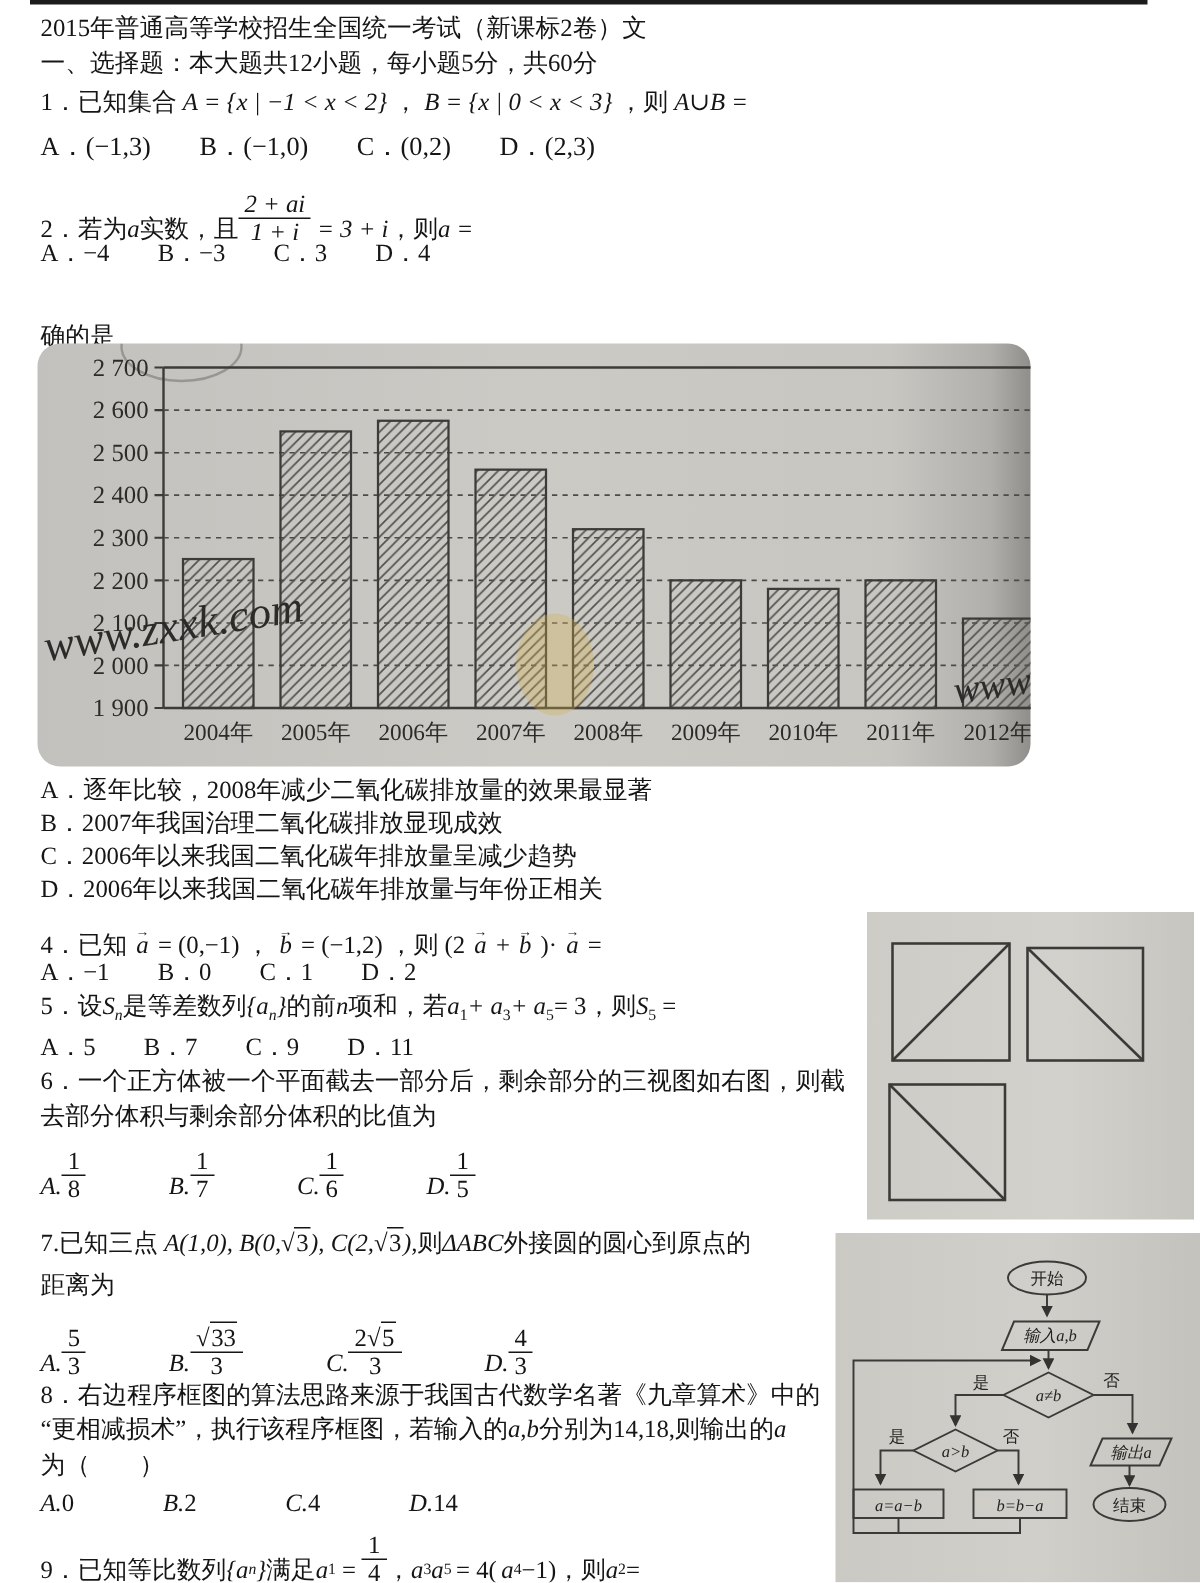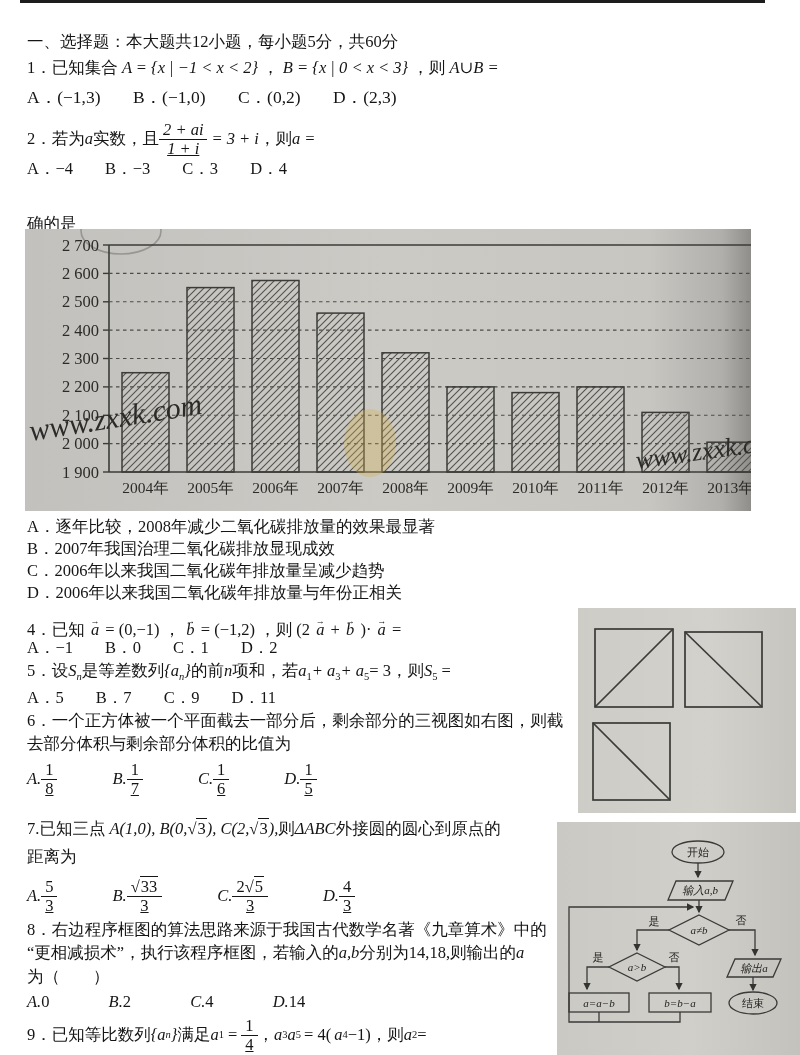--- a/index.html
+++ b/index.html
@@ -1,46 +1,47 @@
 <!DOCTYPE html>
 <html><head>
 <meta charset="utf-8">
 <style>
   html,body{margin:0;padding:0;background:#fff;}
   #page{position:relative;width:800px;height:1055px;background:#ffffff;overflow:hidden;
         font-family:"Liberation Serif","DejaVu Serif",serif;color:#151515;}
   .line{position:absolute;left:27px;font-size:16.5px;line-height:22px;white-space:nowrap;}
   .it{font-style:italic;}
-  .mline{display:flex;align-items:center;}
+  .mline{display:flex;align-items:flex-end;}
   .frac{display:inline-block;text-align:center;line-height:1.08;vertical-align:middle;}
   .frac .ft{display:block;border-bottom:1.3px solid #151515;padding:0 4px;}
-  .frac .fb{display:block;padding:0 4px;text-decoration:underline;}
+  .frac .fb{display:block;padding:0 4px;}
   .vec{position:relative;display:inline-block;font-style:italic;padding:0 2px;}
   .vec .va{position:absolute;left:50%;transform:translateX(-50%);top:-9px;font-size:9px;font-style:normal;}
   sub{font-size:10.5px;}
   .sqrt{white-space:nowrap;}
   .sqrt .rad{border-top:1.3px solid #151515;padding:0 1px;}
   .gap28{margin-right:28px;} .gap55{margin-right:55px;}
   .photo{position:absolute;overflow:hidden;}
-  #chart-photo{left:25px;top:229px;width:726px;height:282px;
-     background:linear-gradient(90deg,#c2c1bd 0%,#cbcac5 50%,#c7c6c1 86%,#b0afab 96%,#8f8e8a 100%);}
+  #chart-photo{left:25px;top:229px;width:662px;height:282px;
+     background:linear-gradient(90deg,#c2c1bd 0%,#cbcac5 50%,#c7c6c1 86%,#b0afab 96%,#8f8e8a 100%);border-radius:15px;}
   #fig-three-view{left:578px;top:608px;width:218px;height:205px;
      background:linear-gradient(90deg,#cdccc7 0%,#d2d1cc 60%,#c6c5c0 100%);}
   #fig-flowchart{left:557px;top:822px;width:243px;height:233px;
      background:linear-gradient(90deg,#cac9c4 0%,#d0cfca 55%,#c3c2bd 100%);}
   #top-rule{position:absolute;left:20px;top:0;width:745px;height:3px;background:#1c1c1c;}
   #chart-holder text{font-family:"Liberation Serif","DejaVu Serif",serif;fill:#2c2b29;}
   svg .cjk{font-family:"Liberation Serif","DejaVu Serif",serif;}
 </style>
 </head>
 <body>
 
 <div id="page">
   <div id="top-rule"></div>
 
+  <div class="line" style="top:8px">2015年普通高等学校招生全国统一考试（新课标2卷）文</div>
   <div class="line" style="top:31px">一、选择题：本大题共12小题，每小题5分，共60分</div>
 
   <div class="line" style="top:57px">
     <span>1．已知集合</span>
     <span class="it">A =</span>
     <span class="it">{x | −1 &lt; x &lt; 2}</span>
     <span>，</span>
     <span class="it">B =</span>
     <span class="it">{x | 0 &lt; x &lt; 3}</span>
     <span>，则</span>

